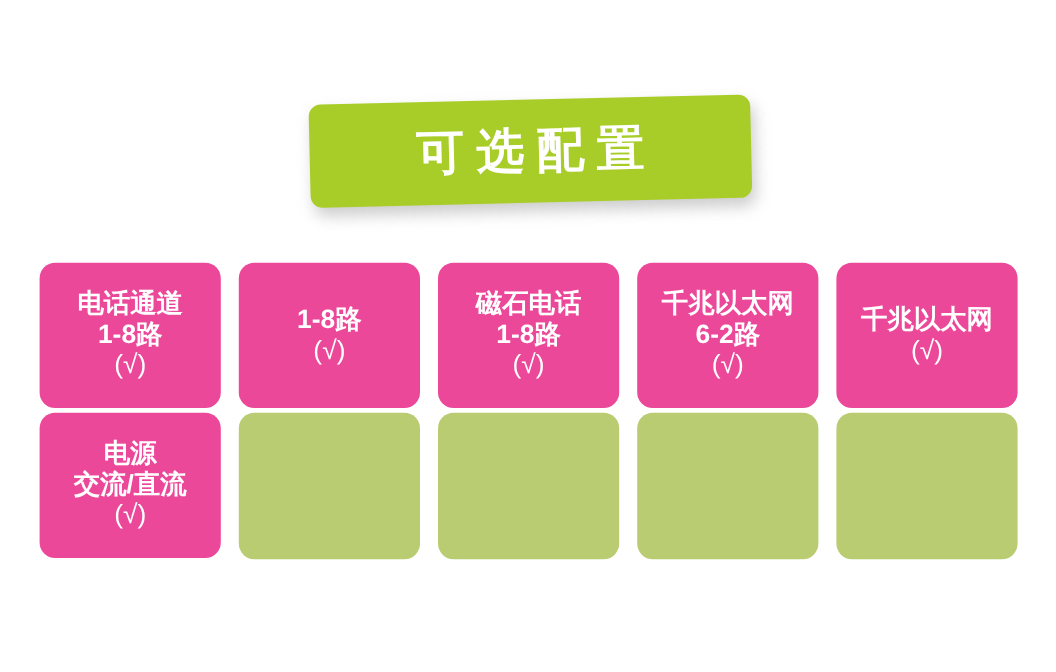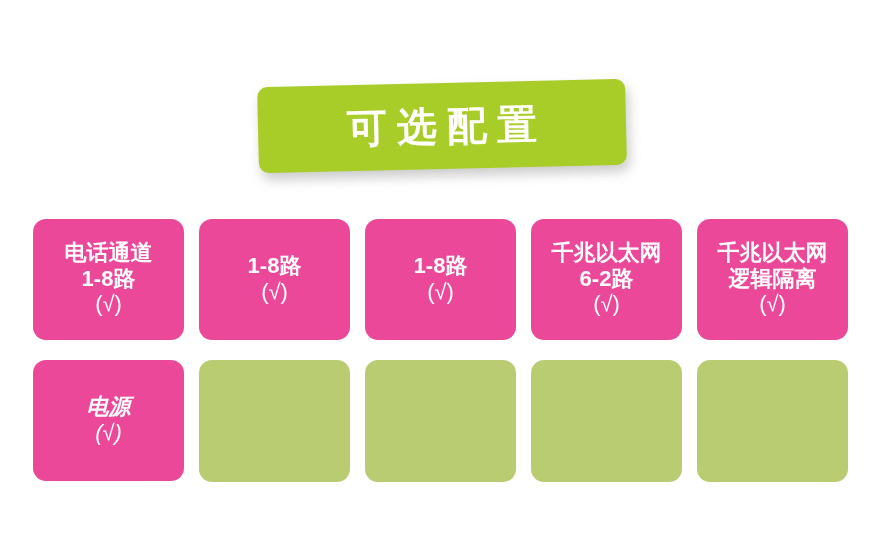--- a/index.html
+++ b/index.html
@@ -62,22 +62,21 @@
     position: absolute;
     left: 33px;
     top: 219px;
     width: 815px;
   }
   .grid-row {
     display: flex;
     gap: 15px;
   }
   .grid-row + .grid-row {
-    margin-top: 20px;
-    font-style: italic;
+    margin-top: 4px;
   }
   .tile {
     width: 152px;
     height: 121px;
     border-radius: 13px;
     box-sizing: border-box;
     display: flex;
     flex-direction: column;
     align-items: center;
     justify-content: center;
@@ -117,38 +116,39 @@
     <div class="tile filled">
       <div class="tile-line l1">电话通道</div>
       <div class="tile-line l2">1-8路</div>
       <div class="tile-line l3">(√)</div>
     </div>
     <div class="tile filled">
       <div class="tile-line l2">1-8路</div>
       <div class="tile-line l3">(√)</div>
     </div>
     <div class="tile filled">
+      <div class="tile-line l1">磁石电话</div>
       <div class="tile-line l2">1-8路</div>
       <div class="tile-line l3">(√)</div>
     </div>
     <div class="tile filled">
       <div class="tile-line l1">千兆以太网</div>
       <div class="tile-line l2">6-2路</div>
       <div class="tile-line l3">(√)</div>
     </div>
     <div class="tile filled">
       <div class="tile-line l1">千兆以太网</div>
-      <div class="tile-line l2">逻辑隔离</div>
       <div class="tile-line l3">(√)</div>
     </div>
   </div>
 
   <div class="grid-row">
     <div class="tile filled">
       <div class="tile-line l1">电源</div>
+      <div class="tile-line l2">交流/直流</div>
       <div class="tile-line l3">(√)</div>
     </div>
     <div class="tile empty"></div>
     <div class="tile empty"></div>
     <div class="tile empty"></div>
     <div class="tile empty"></div>
   </div>
 
 </div>
 

